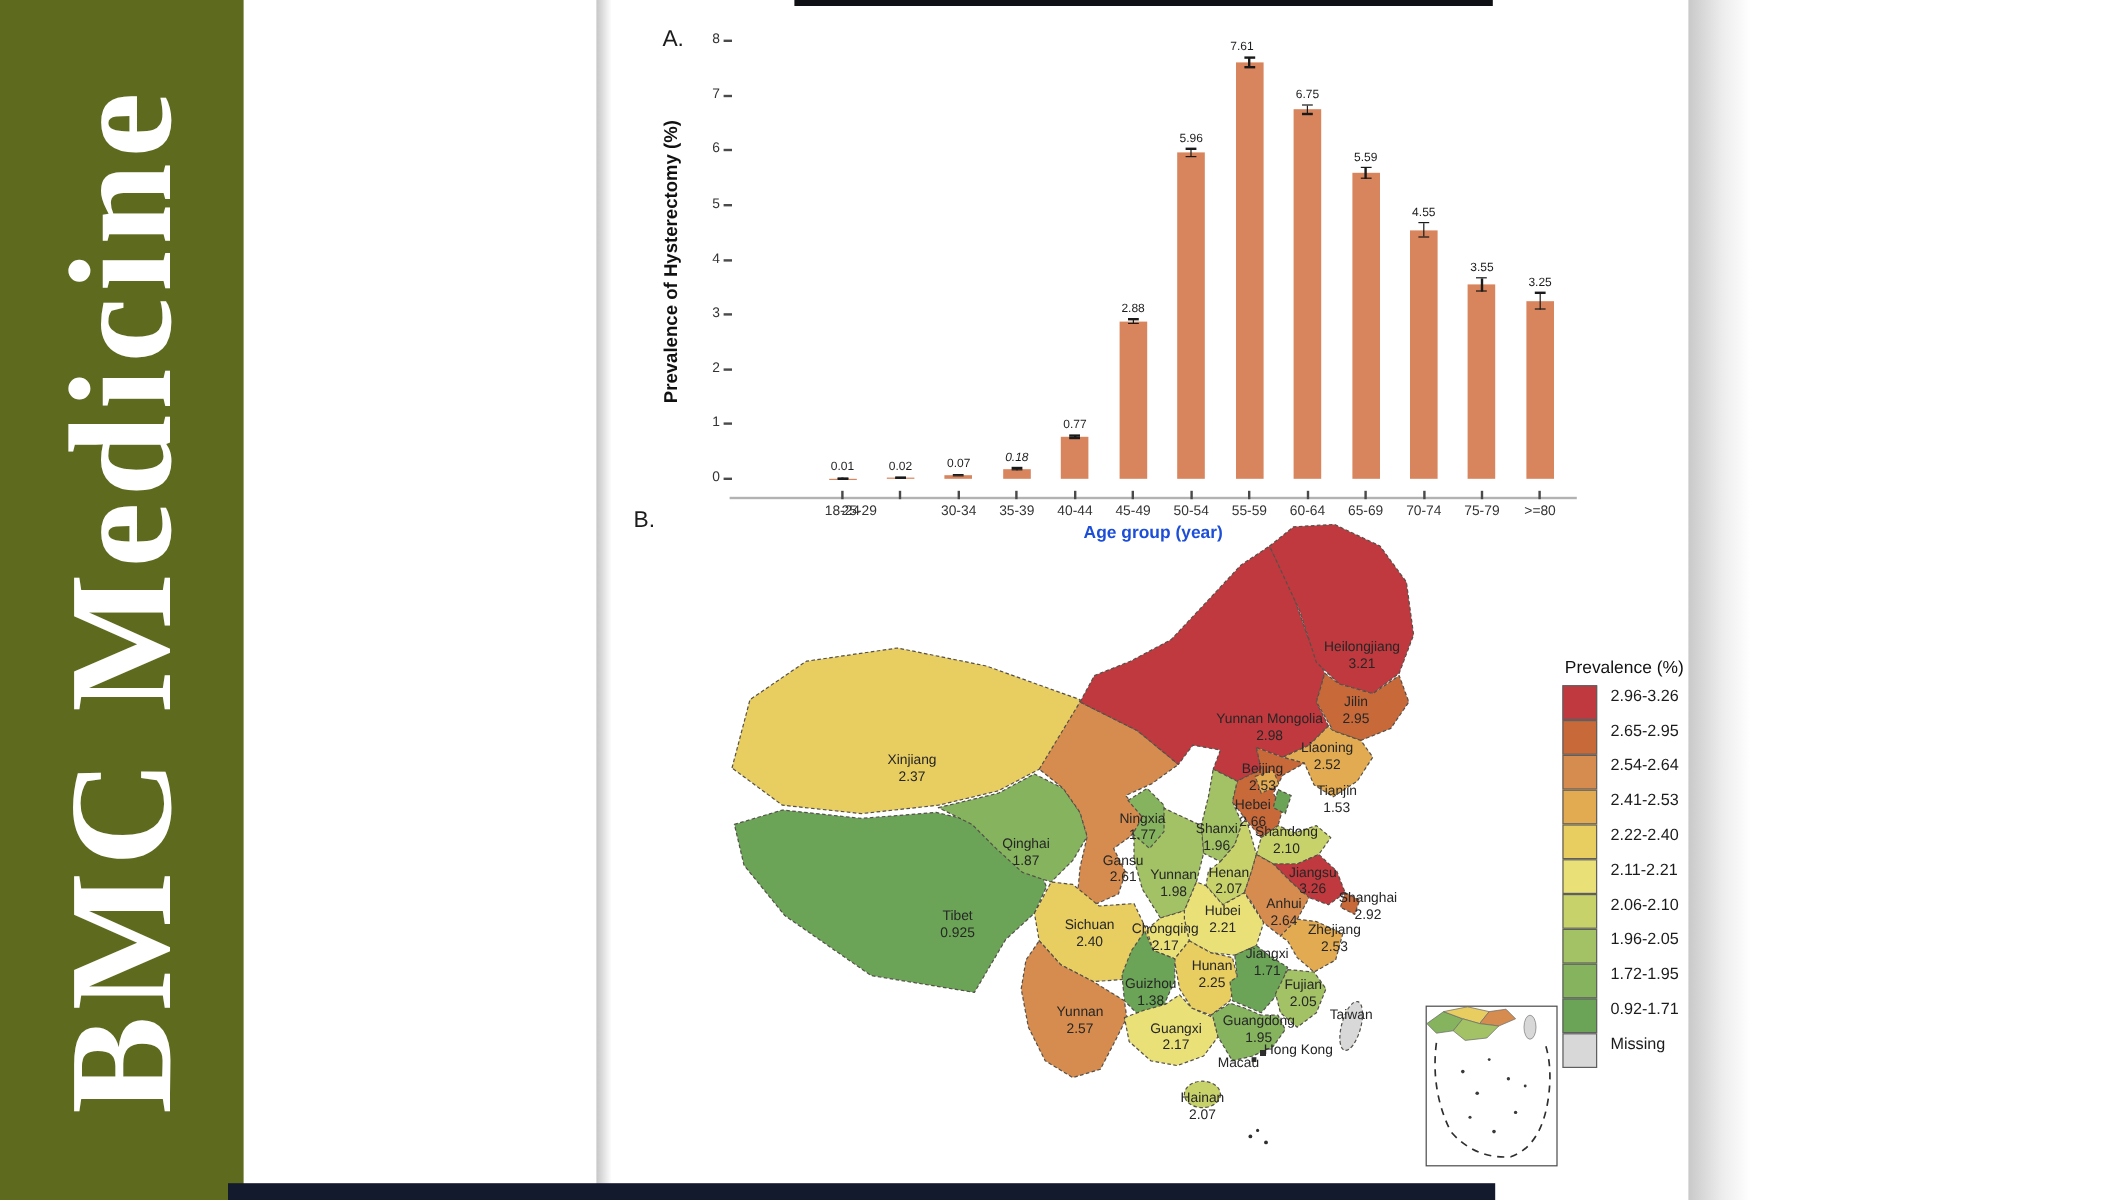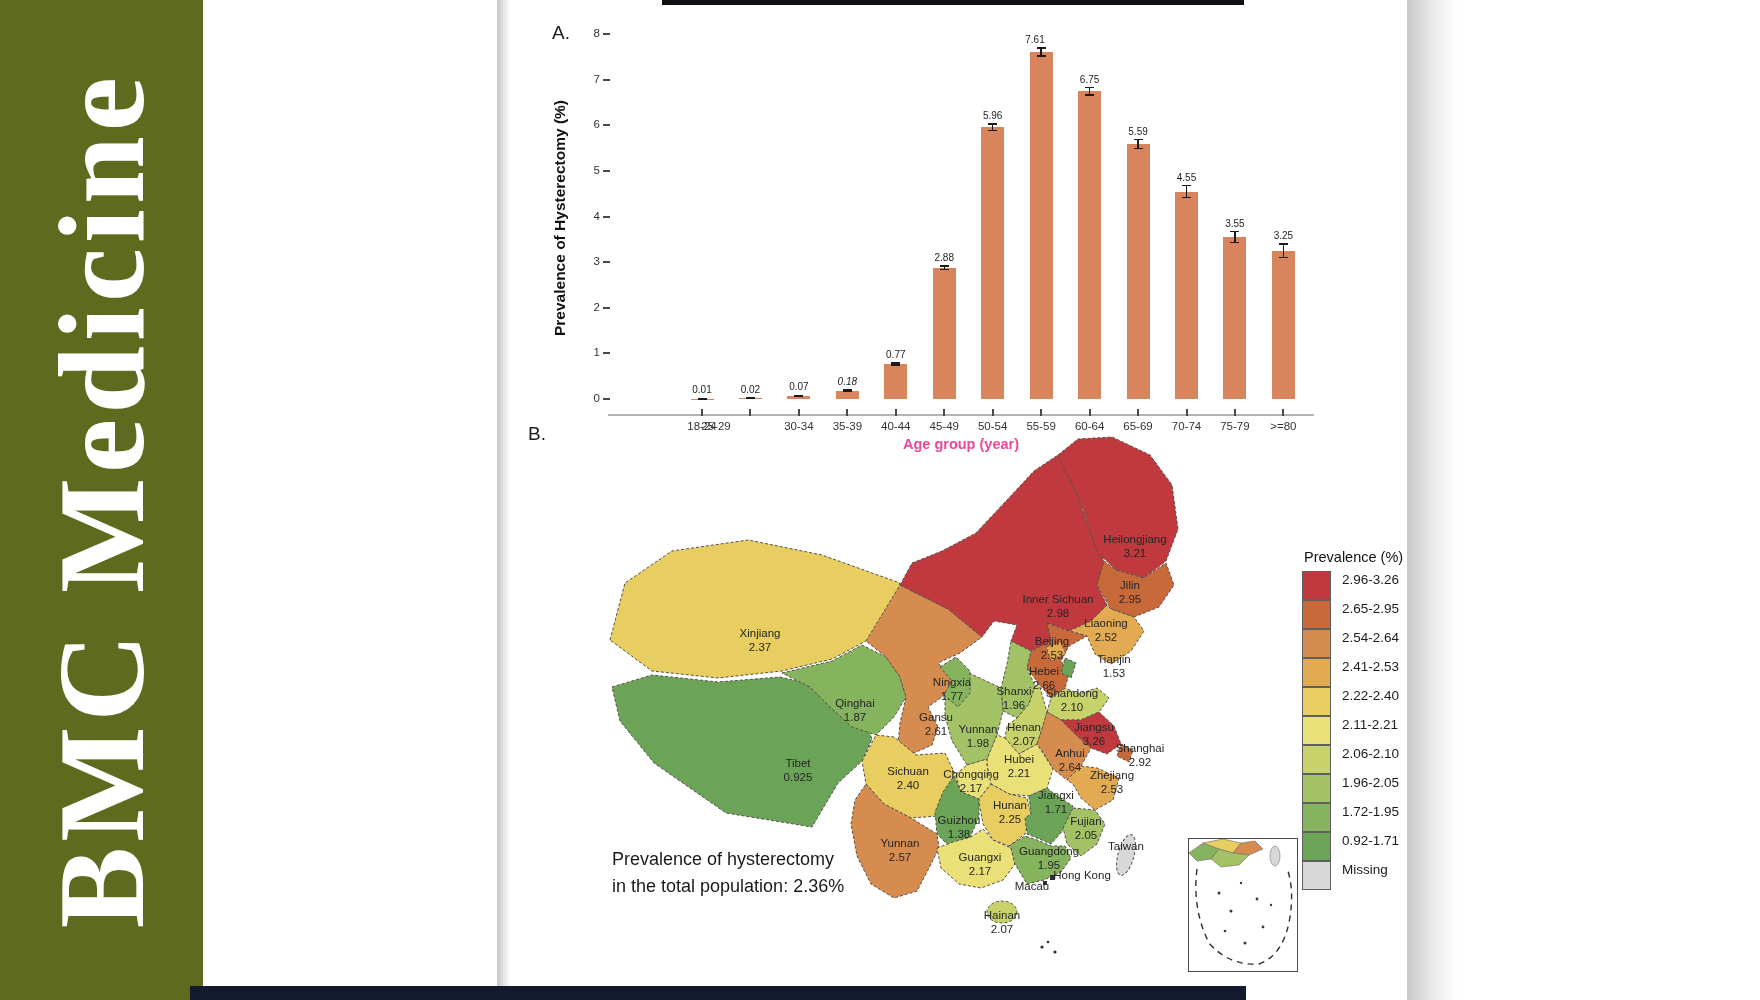--- a/index.html
+++ b/index.html
@@ -19,21 +19,21 @@
   .edge-right{position:absolute;left:1407px;top:0;width:52px;height:1000px;
           background:linear-gradient(to right,#c9c9c9 0%,#ededed 55%,#ffffff 100%);}
   .top-rule{position:absolute;left:662px;top:0;width:582px;height:5px;background:#0e1013;}
   .bottom-rule{position:absolute;left:190px;top:986px;width:1056px;height:14px;background:#141a2e;}
 
   
   .panel-label{position:absolute;font-size:19px;color:#1c1c1c;}
   .y-title{position:absolute;left:378px;top:209px;width:364px;text-align:center;
           transform:rotate(-90deg);font-weight:bold;font-size:15.5px;color:#111;}
   .x-title{position:absolute;left:758px;top:436px;width:406px;text-align:center;
-          font-weight:bold;font-size:14.5px;color:#ec4899;}
+          font-weight:bold;font-size:14.5px;color:#1d4ed8;}
 
   
   #plot{position:absolute;left:608px;top:20px;width:706px;height:379px;}
   .bar{position:absolute;bottom:0;}
   .val-label{position:absolute;text-align:center;font-size:10px;color:#1d1d1d;}
   .err-line{position:absolute;background:#1a1a1a;}
   .err-cap{position:absolute;background:#1a1a1a;}
   .axis-x{position:absolute;left:608px;top:414px;width:706px;height:2px;background:#b2b2b2;}
   .x-tickmark{position:absolute;top:409px;width:2px;height:7px;background:#4a4a4a;}
   .x-ticklabel{position:absolute;top:420px;width:62px;text-align:center;font-size:11.5px;color:#333;}
@@ -237,21 +237,21 @@
         <circle cx="455" cy="517" r="1.6"></circle>
         <circle cx="448" cy="507" r="1.3"></circle>
       </g>
     </svg>
     <div id="map-labels">
         <div class="prov-label" style="left: 535px; top: 112px;">
           <div>Heilongjiang</div>
           <div>3.21</div>
         </div>
         <div class="prov-label" style="left: 458px; top: 172px;">
-          <div>Inner Sichuan</div>
+          <div>Yunnan Mongolia</div>
           <div>2.98</div>
         </div>
         <div class="prov-label" style="left: 530px; top: 158px;">
           <div>Jilin</div>
           <div>2.95</div>
         </div>
         <div class="prov-label" style="left: 506px; top: 196px;">
           <div>Liaoning</div>
           <div>2.52</div>
         </div>
@@ -368,24 +368,20 @@
         </div>
         <div class="prov-label" style="left: 482px; top: 441px;">
           <div>Hong Kong</div>
         </div>
         <div class="prov-label" style="left: 432px; top: 452px;">
           <div>Macau</div>
         </div>
       </div>
   </div>
 
-  <div class="note">
-    <div>Prevalence of hysterectomy</div>
-    <div>in the total population: 2.36%</div>
-  </div>
 
   <div id="legend">
     <div class="legend-title">Prevalence (%)</div>
     <div id="legend-rows">
         <div class="legend-row">
           <div class="legend-swatch" style="background: rgb(192, 57, 62);"></div>
           <div class="legend-label">2.96-3.26</div>
         </div>
         <div class="legend-row">
           <div class="legend-swatch" style="background: rgb(200, 105, 58);"></div>

